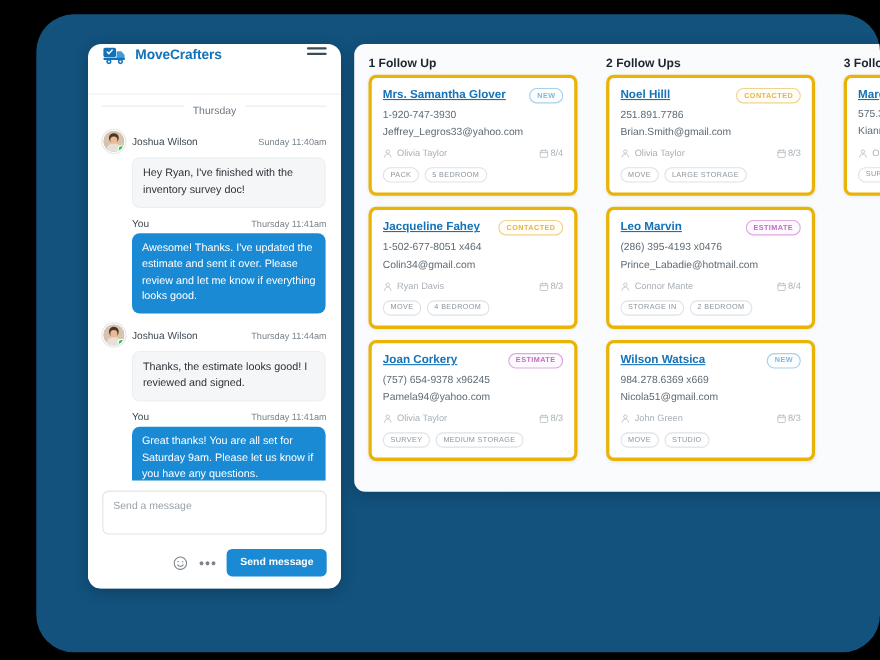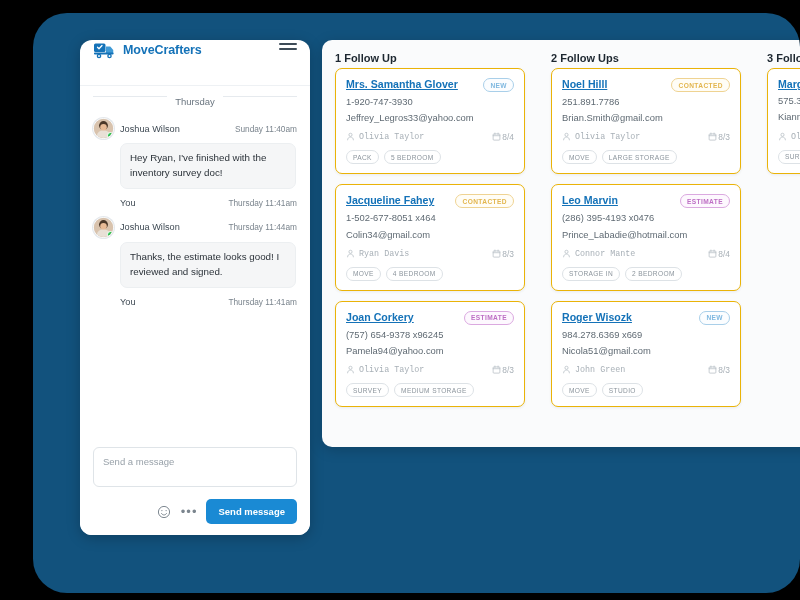--- a/index.html
+++ b/index.html
@@ -155,21 +155,21 @@
     width: 216px; flex: 0 0 auto;
     padding: 0 13px;
   }
   .col-title {
     font-size: 11px; font-weight: bold; color: #1d2730;
     margin-bottom: 4px; white-space: nowrap;
   }
   .card {
     background: #ffffff;
     border-radius: 7px;
-    border: 1px solid #eab308;
+    border: 3px solid #eab308;
     box-shadow: 0 1px 3px rgba(20,40,60,0.07);
     padding: 9px 10px 9px 10px;
     margin-bottom: 10px;
   }
   .card-top { display: flex; align-items: flex-start; gap: 6px; }
   .card-name {
     font-size: 10.6px; font-weight: bold;
     color: #1472b8; text-decoration: underline;
     cursor: pointer; line-height: 1.25;
     flex: 1 1 auto; white-space: nowrap; overflow: hidden;
@@ -187,22 +187,22 @@
   .card-phone, .card-email {
     font-size: 9.4px; color: #5f6a73;
     margin-top: 4px; line-height: 1.3;
     white-space: nowrap; overflow: hidden;
   }
   .card-meta {
     display: flex; align-items: center;
     margin-top: 8px;
     font-size: 8.4px; color: #a8b0b7;
   }
-  .card-meta .owner { display: flex; align-items: flex-start; gap: 4px; font-family: Liberation Mono, monospace; }
-  .card-meta .date { margin-left: auto; display: flex; align-items: flex-start; gap: 1px; }
+  .card-meta .owner { display: flex; align-items: flex-end; gap: 4px; }
+  .card-meta .date { margin-left: auto; display: flex; align-items: flex-end; gap: 1px; }
   .mini-icon { width: 9px; height: 9px; flex: 0 0 auto; display: block; }
 
   .card-tags { display: flex; gap: 5px; margin-top: 8px; flex-wrap: nowrap; }
   .tag {
     font-size: 6.6px; letter-spacing: 0.35px;
     color: #8b949c; border: 1px solid #dde2e6;
     border-radius: 9px; padding: 2.5px 6px;
     white-space: nowrap; background: #fff;
   }
 </style>
@@ -252,20 +252,21 @@
               <span class="author">Joshua Wilson</span>
               <span class="time">Sunday 11:40am</span>
             </div>
             <div class="bubble them">Hey Ryan, I've finished with the inventory survey doc!</div>
           </div>
           <div class="msg-group">
             <div class="msg-meta" style="margin-left: 27px;">
               <span class="author">You</span>
               <span class="time">Thursday 11:41am</span>
             </div>
+            <div class="bubble me">Awesome! Thanks. I've updated the estimate and sent it over. Please review and let me know if everything looks good.</div>
           </div>
           <div class="msg-group">
             <div class="msg-meta">
               <div class="avatar">
                 <svg viewBox="0 0 32 32">
                   <rect width="32" height="32" fill="#d9c3ad"></rect>
                   <circle cx="16" cy="11" r="7.5" fill="#4a3728"></circle>
                   <ellipse cx="16" cy="28" rx="11" ry="9" fill="#e8e0d6"></ellipse>
                   <circle cx="16" cy="14" r="5.5" fill="#e8bb96"></circle>
                 </svg>
@@ -274,20 +275,21 @@
               <span class="author">Joshua Wilson</span>
               <span class="time">Thursday 11:44am</span>
             </div>
             <div class="bubble them">Thanks, the estimate looks good! I reviewed and signed.</div>
           </div>
           <div class="msg-group">
             <div class="msg-meta" style="margin-left: 27px;">
               <span class="author">You</span>
               <span class="time">Thursday 11:41am</span>
             </div>
+            <div class="bubble me">Great thanks! You are all set for Saturday 9am. Please let us know if you have any questions.</div>
           </div>
         </div>
     </div>
 
     <div class="chat-footer">
       <textarea class="msg-input" placeholder="Send a message" style=""></textarea>
       <div class="footer-actions">
         <div class="icon-btn">
           <svg viewBox="0 0 20 20" width="14" height="14" fill="none" stroke="#7b858e" stroke-width="1.4">
             <circle cx="10" cy="10" r="8"></circle>
@@ -464,21 +466,21 @@
                 <span>8/4</span>
               </span>
             </div>
             <div class="card-tags">
               <span class="tag">STORAGE IN</span>
               <span class="tag">2 BEDROOM</span>
             </div>
           </div>
           <div class="card">
             <div class="card-top">
-              <a class="card-name">Roger Wisozk</a>
+              <a class="card-name">Wilson Watsica</a>
               <span class="badge new">NEW</span>
             </div>
             <div class="card-phone">984.278.6369 x669</div>
             <div class="card-email">Nicola51@gmail.com</div>
             <div class="card-meta">
               <span class="owner">
                 <span>
                   <svg class="mini-icon" viewBox="0 0 16 16" fill="none" stroke="#b4bcc2" stroke-width="1.3">
                     <circle cx="8" cy="5" r="2.8"></circle>
                     <path d="M2.8 14c0-3 2.3-5 5.2-5s5.2 2 5.2 5" stroke-linecap="round"></path>

